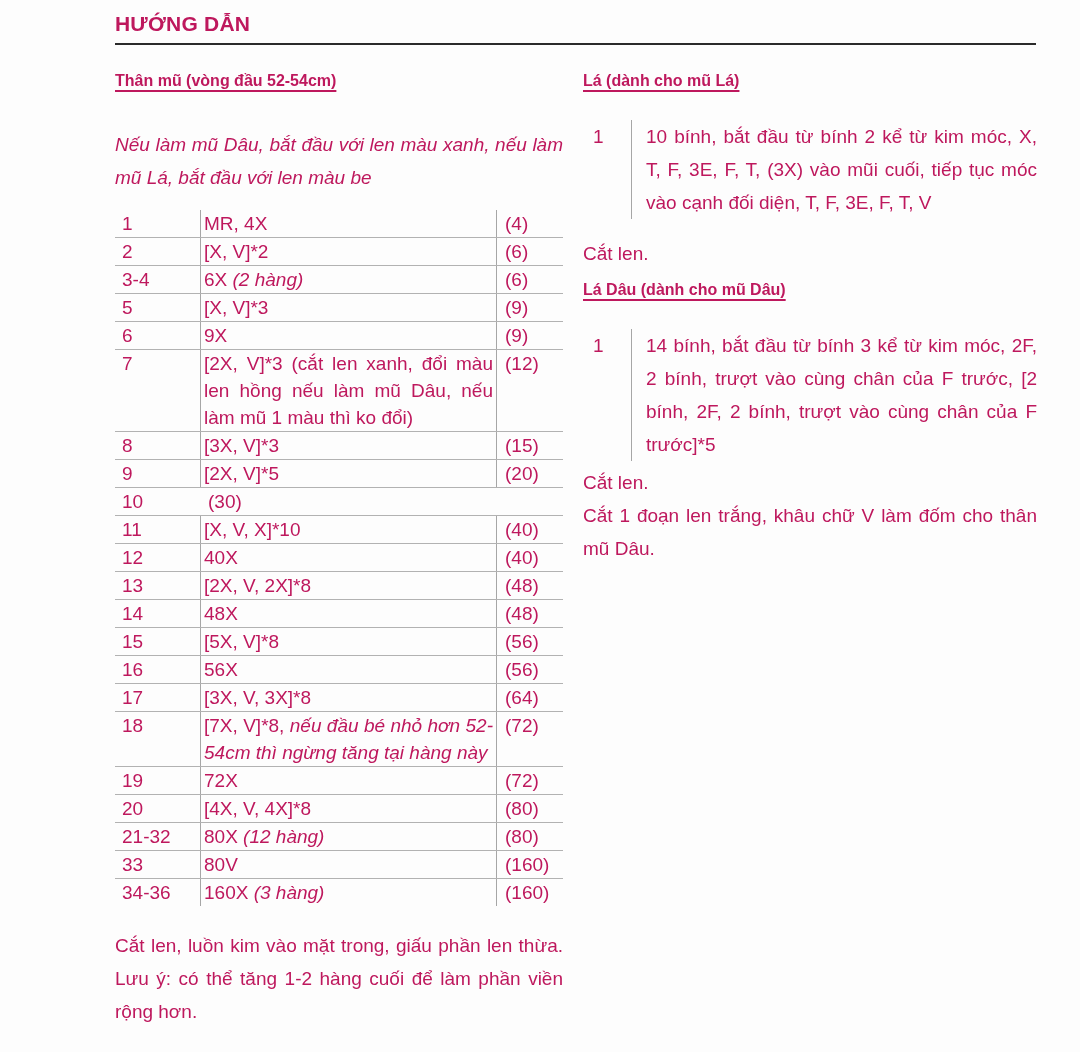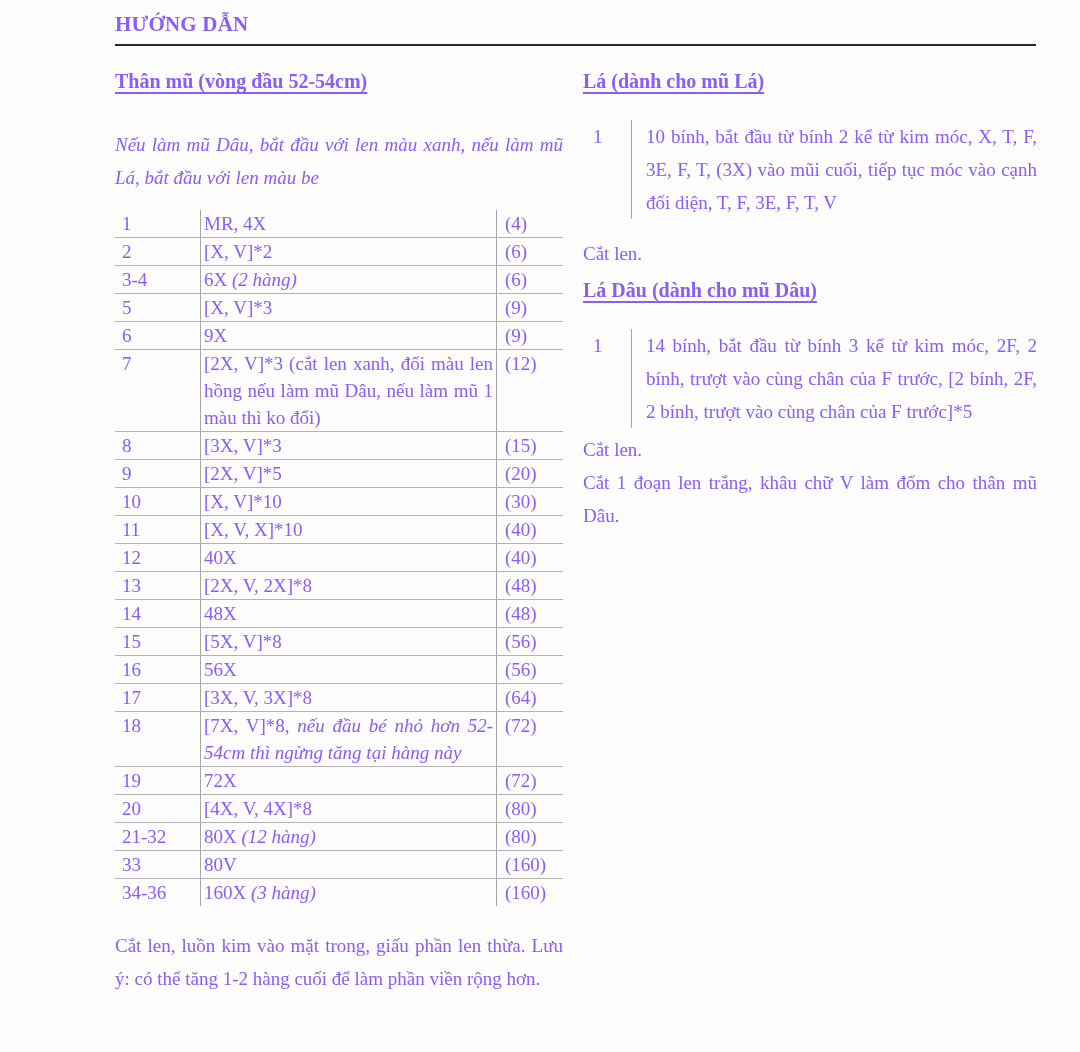--- a/index.html
+++ b/index.html
@@ -3,22 +3,22 @@
 <meta charset="utf-8">
 <style>
   * { margin: 0; padding: 0; box-sizing: border-box; }
   html, body { background: #ffffff; }
   body { width: 1080px; }
   .page {
     position: relative;
     width: 1080px;
     height: 1052px;
     background: #fdfdfd;
-    color: #8b5cf6;
-    font-family: Liberation Serif, serif;
+    color: #be185d;
+    font-family: Liberation Sans, sans-serif;
     font-size: 19px;
     overflow: hidden;
   }
   .title-block {
     position: absolute;
     left: 115px;
     top: 12px;
     width: 921px;
     border-bottom: 2px solid #2a2a2a;
     padding-bottom: 7px;
@@ -26,21 +26,21 @@
   .doc-title {
     font-size: 21px;
     font-weight: bold;
     letter-spacing: 0.2px;
   }
   .col { position: absolute; top: 68px; }
   .col-left { left: 115px; width: 448px; }
   .col-right { left: 583px; width: 454px; }
   .section-heading {
     font-weight: bold;
-    font-size: 20px;
+    font-size: 16px;
     line-height: 26px;
     text-decoration: underline;
     text-decoration-thickness: 1.5px;
     text-underline-offset: 4px;
     display: inline-block;
   }
   .note {
     margin-top: 34px;
     font-style: italic;
     text-align: justify;
@@ -141,21 +141,20 @@
   </div>
 
   <div class="t-row">
     <div class="t-num">9</div>
     <div class="t-instr"><span class="t-reg">[2X, V]*5</span><span class="t-ital"></span></div>
     <div class="t-count">(20)</div>
   </div>
 
   <div class="t-row">
     <div class="t-num">10</div>
-    <div class="t-instr"><span class="t-reg">[X, V]*10</span><span class="t-ital"></span></div>
     <div class="t-count">(30)</div>
   </div>
 
   <div class="t-row">
     <div class="t-num">11</div>
     <div class="t-instr"><span class="t-reg">[X, V, X]*10</span><span class="t-ital"></span></div>
     <div class="t-count">(40)</div>
   </div>
 
   <div class="t-row">

